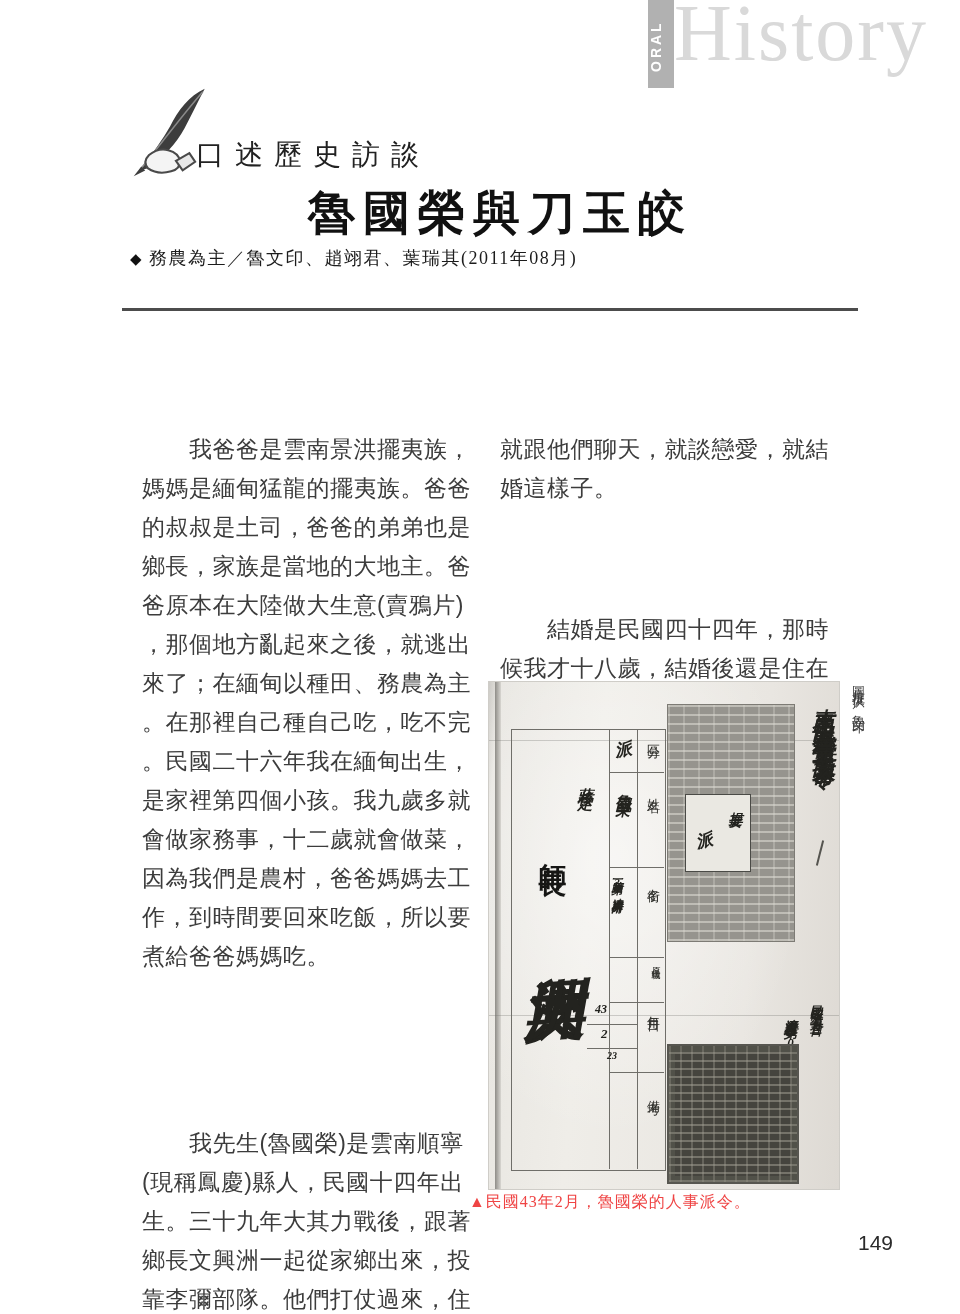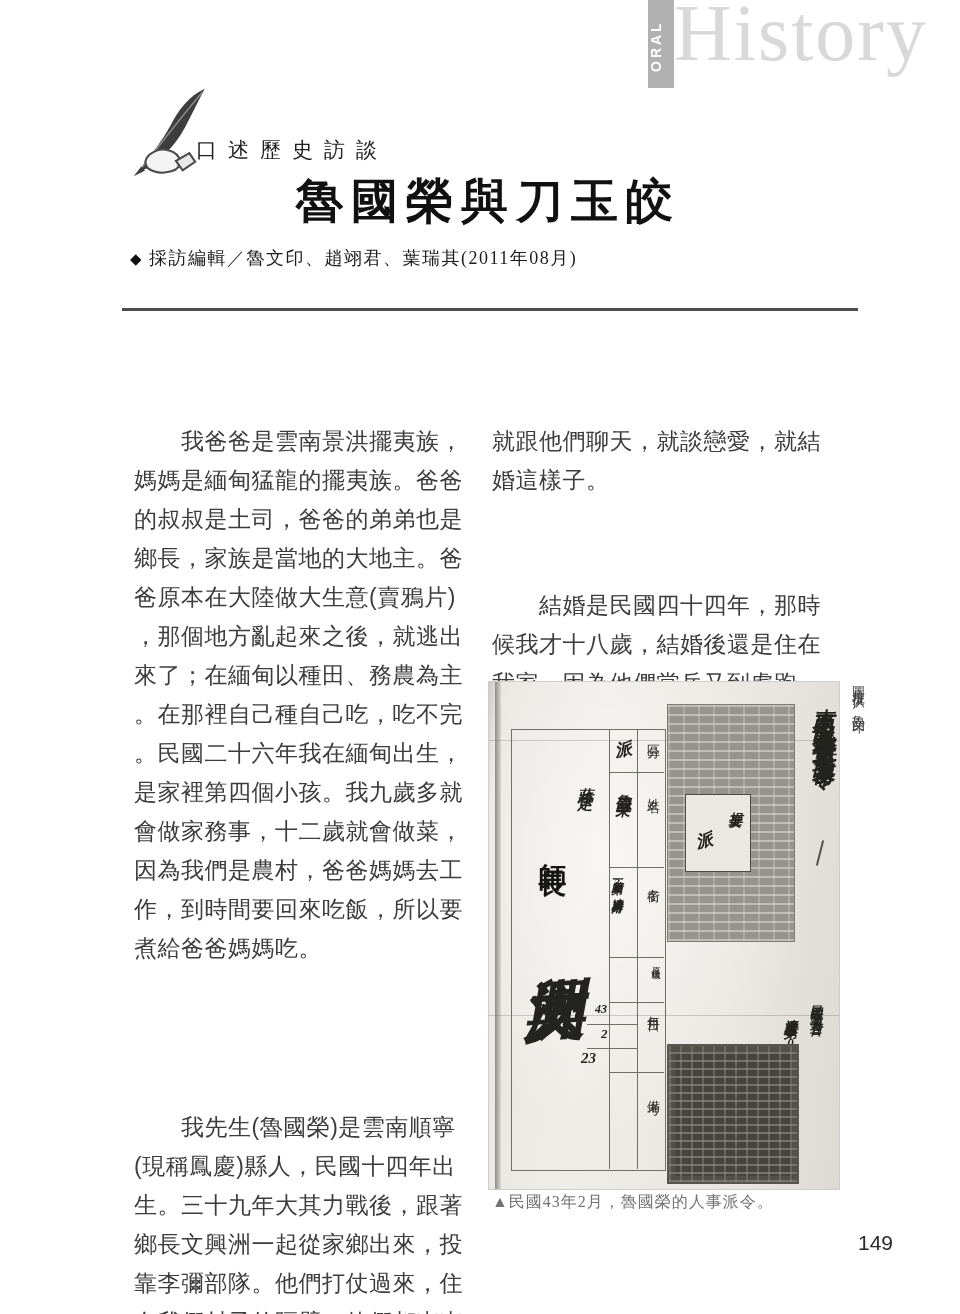--- a/index.html
+++ b/index.html
@@ -11,38 +11,38 @@
   .oral-box span{position:absolute;left:0;top:4px;width:26px;height:84px;
     writing-mode:vertical-rl;transform:rotate(180deg);
     color:#ffffff;font-weight:bold;font-size:14px;letter-spacing:3px;text-align:center;}
   .history{position:absolute;left:674px;top:-12px;width:280px;
     font-family:"Liberation Serif","DejaVu Serif",serif;
     font-size:80px;color:#d9d9d9;letter-spacing:2px;}
 
   
   .quill{position:absolute;left:126px;top:84px;width:96px;height:96px;}
   .kicker{position:absolute;left:196px;top:136px;font-family:"Liberation Serif","DejaVu Serif",serif;
-    font-size:21px;letter-spacing:11px;color:#222;}
+    font-size:28px;letter-spacing:11px;color:#222;}
   .title{position:absolute;left:296px;top:170px;font-family:"Liberation Serif","DejaVu Serif",serif;
     font-size:47px;font-weight:800;letter-spacing:8px;color:#111;}
 
   
   .meta{position:absolute;left:130px;top:244px;font-family:"Liberation Serif","DejaVu Serif",serif;
     font-size:18px;color:#1c1c1c;line-height:28px;}
   .meta .row{white-space:pre;letter-spacing:1.5px;}
   .meta .dia{font-size:15px;margin-right:6px;color:#111;}
 
   .rule{position:absolute;left:122px;top:308px;width:736px;height:3px;background:#4c4c4c;}
 
   
   .col{position:absolute;top:340px;width:352px;font-size:23px;line-height:39px;
     color:#3c3c3c;letter-spacing:0.5px;white-space:pre;}
   .col-left{left:130px;}
   .col-right{left:488px;}
-  .col p{margin:4px;white-space:pre;}
+  .col p{margin:12px;white-space:pre;}
   .col p.gap{margin-top:58px;}
 
   
   .photo{position:absolute;left:488px;top:681px;width:350px;height:507px;overflow:hidden;
     background:
       radial-gradient(ellipse at 35% 35%, rgba(255,255,255,.55), rgba(255,255,255,0) 60%),
       linear-gradient(95deg,#c9c7c2 0,#e8e6e1 3%,#efede8 30%,#e9e6e1 72%,#ddd9d3 100%);
     border:1px solid #cfcdc8;}
   .fold{position:absolute;left:6px;top:0;width:6px;height:100%;
     background:linear-gradient(90deg,#8f8d88,#d8d6d1);}
@@ -81,22 +81,22 @@
   .tbl-value{position:absolute;font-size:15px;}
 
   .officer{position:absolute;left:44px;top:158px;font-size:28px;font-weight:900;letter-spacing:8px;color:#161614;}
   .signature{position:absolute;left:26px;top:246px;font-size:62px;line-height:66px;font-weight:900;
     transform:rotate(-4deg);color:#23231f;}
   .approval{position:absolute;left:86px;top:94px;height:100px;font-size:15px;letter-spacing:3px;}
   .ph-mark{position:absolute;left:330px;top:158px;width:2px;height:26px;background:#55544f;transform:rotate(14deg);}
 
   .credit{position:absolute;left:849px;top:676px;height:320px;
     writing-mode:vertical-rl;text-orientation:upright;font-size:13px;letter-spacing:3px;color:#3a3a3a;}
-  .caption{position:absolute;left:492px;top:1192px;font-family:"Liberation Serif","DejaVu Serif",serif;
-    font-size:16px;letter-spacing:1px;color:#737373;}
+  .caption{position:absolute;left:469px;top:1192px;font-family:"Liberation Serif","DejaVu Serif",serif;
+    font-size:16px;letter-spacing:1px;color:#ef4444;}
   .pageno{position:absolute;left:858px;top:1231px;font-size:21px;color:#2a2a2a;}
 </style>
 </head>
 <body>
 
 <div class="page">
 
   <div class="oral-box">
     <span>ORAL</span>
   </div>
@@ -104,24 +104,24 @@
 
   <svg class="quill" viewBox="0 0 100 100">
     <path d="M14 90 C 28 72, 38 58, 46 44 C 54 28, 66 12, 82 5 C 74 20, 68 33, 61 46 C 52 62, 40 76, 22 88 Z" fill="#3d3d3d"></path>
     <path d="M14 90 C 34 66, 54 38, 80 8" stroke="#8a8a8a" stroke-width="1.6" fill="none"></path>
     <path d="M8 96 L16 86 L20 90 Z" fill="#3d3d3d"></path>
     <path d="M24 74 q10 -8 20 -5 q11 3 12 11 q1 8 -9 11 q-14 4 -24 -3 q-6 -7 1 -14 z" fill="#f4f4f4" stroke="#4a4a4a" stroke-width="2.2"></path>
     <path d="M52 80 l14 -8 l6 9 l-13 9 z" fill="#e8e8e8" stroke="#4a4a4a" stroke-width="2.2"></path>
   </svg>
 
   <div class="kicker">口述歷史訪談</div>
-  <h1 class="title" style="margin:0">魯國榮與刀玉皎</h1>
+  <h1 class="title" style="margin:12px">魯國榮與刀玉皎</h1>
 
   <div class="meta">
-    <div class="row"><span class="dia">◆</span><span>採訪編輯／魯文印、趙翊君、葉瑞其(2011年08月)</span></div>
+    <div class="row"><span class="dia">◆</span><span>務農為主／魯文印、趙翊君、葉瑞其(2011年08月)</span></div>
   </div>
 
   <div class="rule"></div>
 
   <div class="col col-left">
     <p>　　我爸爸是雲南景洪擺夷族，
 媽媽是緬甸猛龍的擺夷族。爸爸
 的叔叔是土司，爸爸的弟弟也是
 鄉長，家族是當地的大地主。爸
 爸原本在大陸做大生意(賣鴉片)
@@ -187,21 +187,21 @@
     <div class="tbl-label vtx" style="top:196px">名銜</div>
     <div class="tbl-label vtx" style="top:278px;font-size:9px;letter-spacing:1px">原任職級</div>
     <div class="tbl-label vtx" style="top:324px">年月日</div>
     <div class="tbl-label vtx" style="top:408px">備考</div>
 
     <div class="tbl-value hand" style="left:126px;top:56px;font-size:17px;transform:rotate(-8deg)">派</div>
     <div class="tbl-value vtx hand" style="left:124px;top:100px;font-size:15px;letter-spacing:4px;height:80px">魯國榮</div>
     <div class="tbl-value vtx hand" style="left:121px;top:190px;font-size:11px;height:124px;letter-spacing:1px;line-height:13px">第一團第2連准尉排附</div>
     <div class="tbl-value hand" style="left:106px;top:320px;font-size:12px">43</div>
     <div class="tbl-value hand" style="left:112px;top:344px;font-size:13px">2</div>
-    <div class="tbl-value hand" style="left:92px;top:368px;font-size:15px">23</div>
+    <div class="tbl-value hand" style="left:118px;top:368px;font-size:10px">23</div>
 
     <div class="approval vtx hand">蔣核定</div>
     <div class="officer vtx">師長</div>
     <div class="signature vtx hand">文興洲</div>
     <div class="ph-mark"></div>
   </div>
 
   <div class="credit">圖片提供／魯文印</div>
   <div class="caption">▲民國43年2月，魯國榮的人事派令。</div>
 

